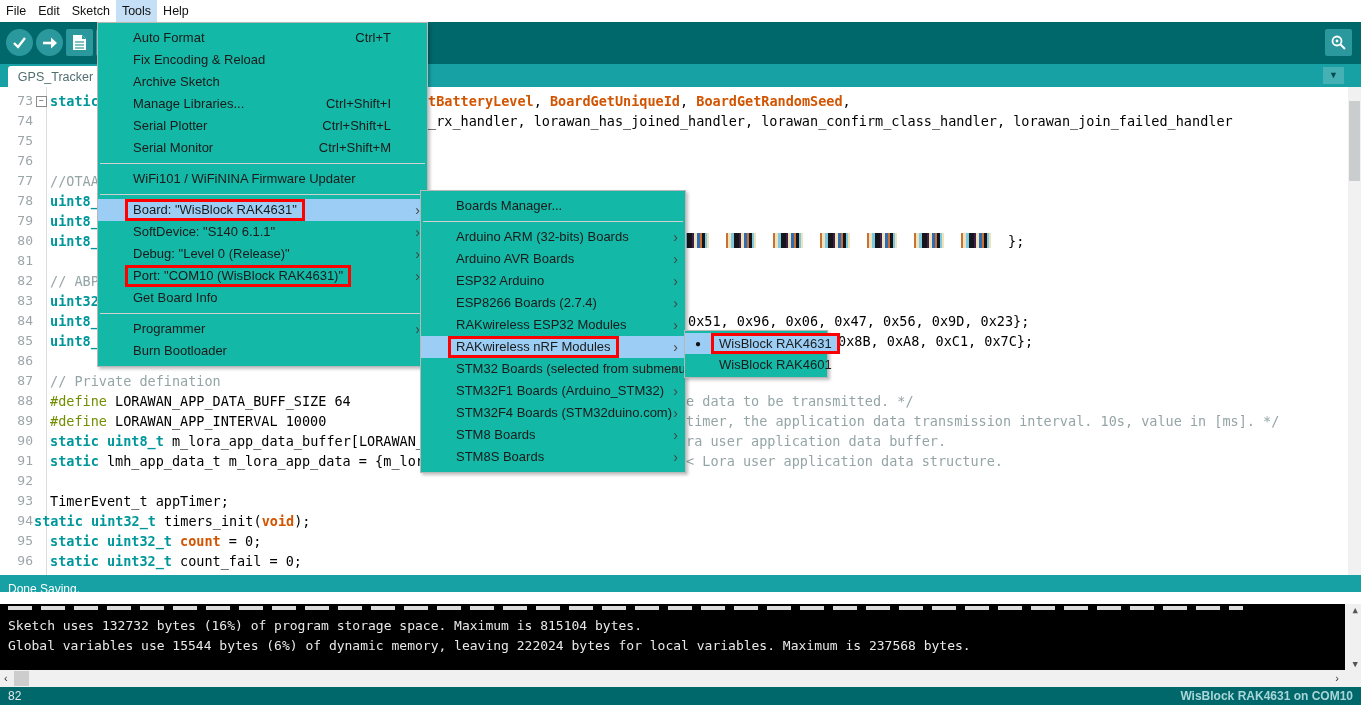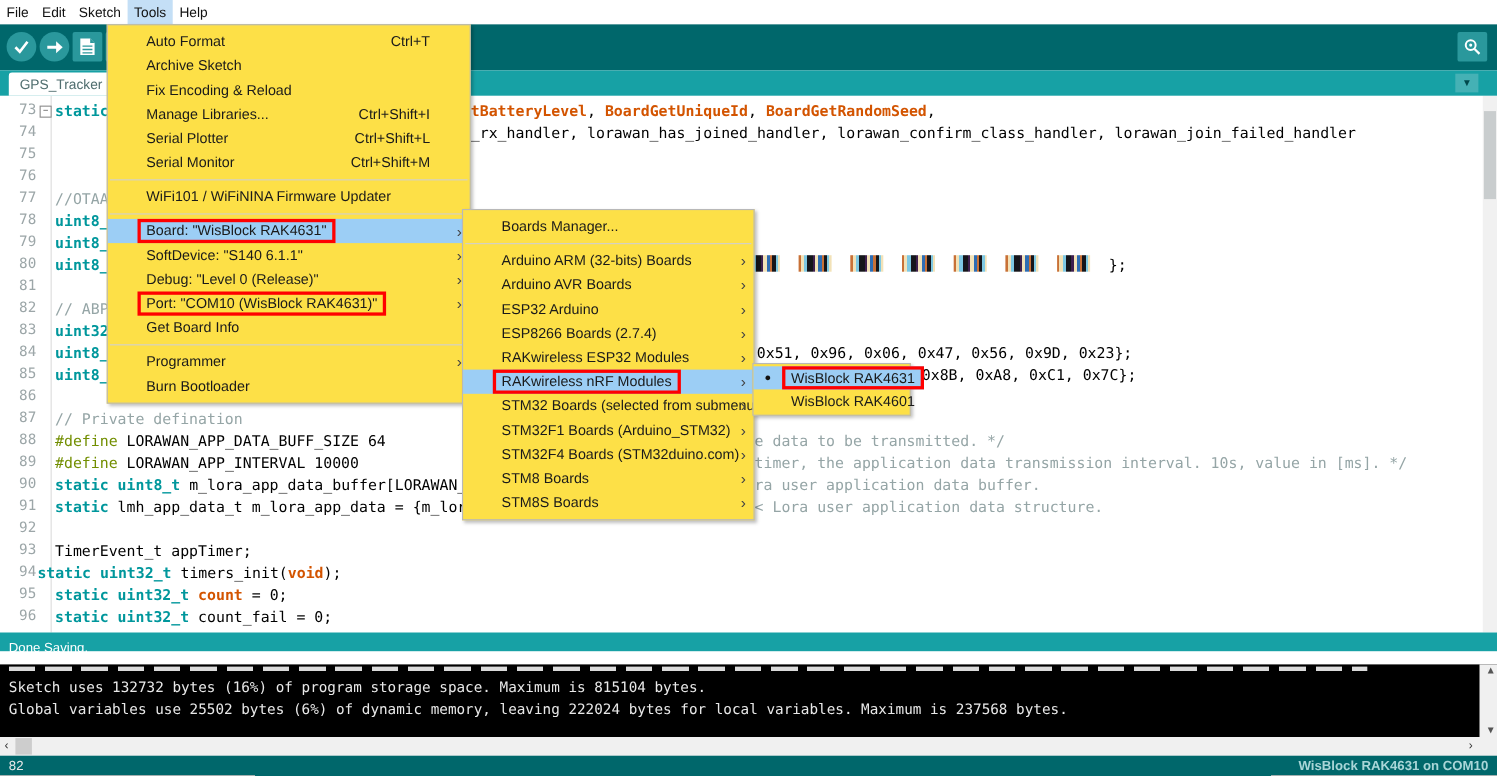--- a/index.html
+++ b/index.html
@@ -49,21 +49,21 @@
   
   .hscroll{position:absolute;left:0;top:670px;width:100%;height:17px;background:#F0F0F0;z-index:2;}
   .harrow{position:absolute;top:0;height:17px;line-height:17px;font-size:11px;color:#333;padding:0 4px;}
   .hthumb{position:absolute;left:14px;top:1px;width:15px;height:15px;background:#CDCDCD;}
   
   .bottombar{position:absolute;left:0;top:687px;width:100%;height:18px;background:#00676B;z-index:2;
     font-size:12px;line-height:18px;}
   .bb-left{position:absolute;left:8px;color:#E8E8E8;}
   .bb-right{position:absolute;right:8px;color:#A9D6D8;font-weight:600;}
   
-  .popup{position:absolute;background:#fde047;border:1px solid #B8B8B8;box-shadow:2px 2px 3px rgba(0,0,0,0.25);
+  .popup{position:absolute;background:#14b8a6;border:1px solid #B8B8B8;box-shadow:2px 2px 3px rgba(0,0,0,0.25);
     font-size:13px;color:#1A1A1A;box-sizing:border-box;}
   .pm-tools{left:97px;top:22px;width:331px;padding:4px 0;z-index:20;}
   .pm-boards{left:420px;top:190px;width:266px;padding:4px 0;z-index:21;}
   .pm-rak{left:684px;top:330px;width:144px;padding:2px 0;z-index:22;}
   .menuitem{position:relative;height:22px;line-height:22px;padding-left:35px;padding-right:24px;white-space:nowrap;cursor:default;display:flex;}
   .pm-rak .menuitem{height:21px;line-height:21px;padding-left:34px;}
   .menuitem.hl{background:#9CCEF5;}
   .menusep{height:1px;background:#D0D0D0;margin:4px 2px;}
   .mi-label{flex:0 0 auto;}
   .mi-fill{flex:1 1 auto;}
@@ -156,46 +156,46 @@
     <span>Done Saving.</span>
   </div>
 
   <div class="console" id="console">
     <div class="clipline"></div>
     <div class="conscroll">
       <span class="conarrow" style="top:1px">▲</span>
       <span class="conarrow" style="bottom:1px">▼</span>
     </div>
   <div class="conline" style="top: 12px;">Sketch uses 132732 bytes (16%) of program storage space. Maximum is 815104 bytes.</div>
-      <div class="conline" style="top: 32px;">Global variables use 25502 bytes (6%) of dynamic memory, leaving 222024 bytes for local variables. Maximum is 237568 bytes.</div>
+      <div class="conline" style="top: 32px;">Global variables use 15544 bytes (6%) of dynamic memory, leaving 222024 bytes for local variables. Maximum is 237568 bytes.</div>
     </div>
 
   <div class="hscroll">
     <span class="harrow" style="left:0">‹</span>
     <div class="hthumb"></div>
     <span class="harrow" style="right:18px">›</span>
   </div>
 
   <div class="bottombar">
     <span class="bb-left">82</span>
     <span class="bb-right">WisBlock RAK4631 on COM10</span>
   </div>
 
   <div class="popup pm-tools" id="toolsMenu">
       <div class="menuitem">
         <span class="mi-label">Auto Format</span>
         <span class="mi-fill"></span>
         <span class="mi-short">Ctrl+T</span>
       </div>
       <div class="menuitem">
+        <span class="mi-label">Fix Encoding &amp; Reload</span>
+        <span class="mi-fill"></span>
+      </div>
+      <div class="menuitem">
         <span class="mi-label">Archive Sketch</span>
-        <span class="mi-fill"></span>
-      </div>
-      <div class="menuitem">
-        <span class="mi-label">Fix Encoding &amp; Reload</span>
         <span class="mi-fill"></span>
       </div>
       <div class="menuitem">
         <span class="mi-label">Manage Libraries...</span>
         <span class="mi-fill"></span>
         <span class="mi-short">Ctrl+Shift+I</span>
       </div>
       <div class="menuitem">
         <span class="mi-label">Serial Plotter</span>
         <span class="mi-fill"></span>

